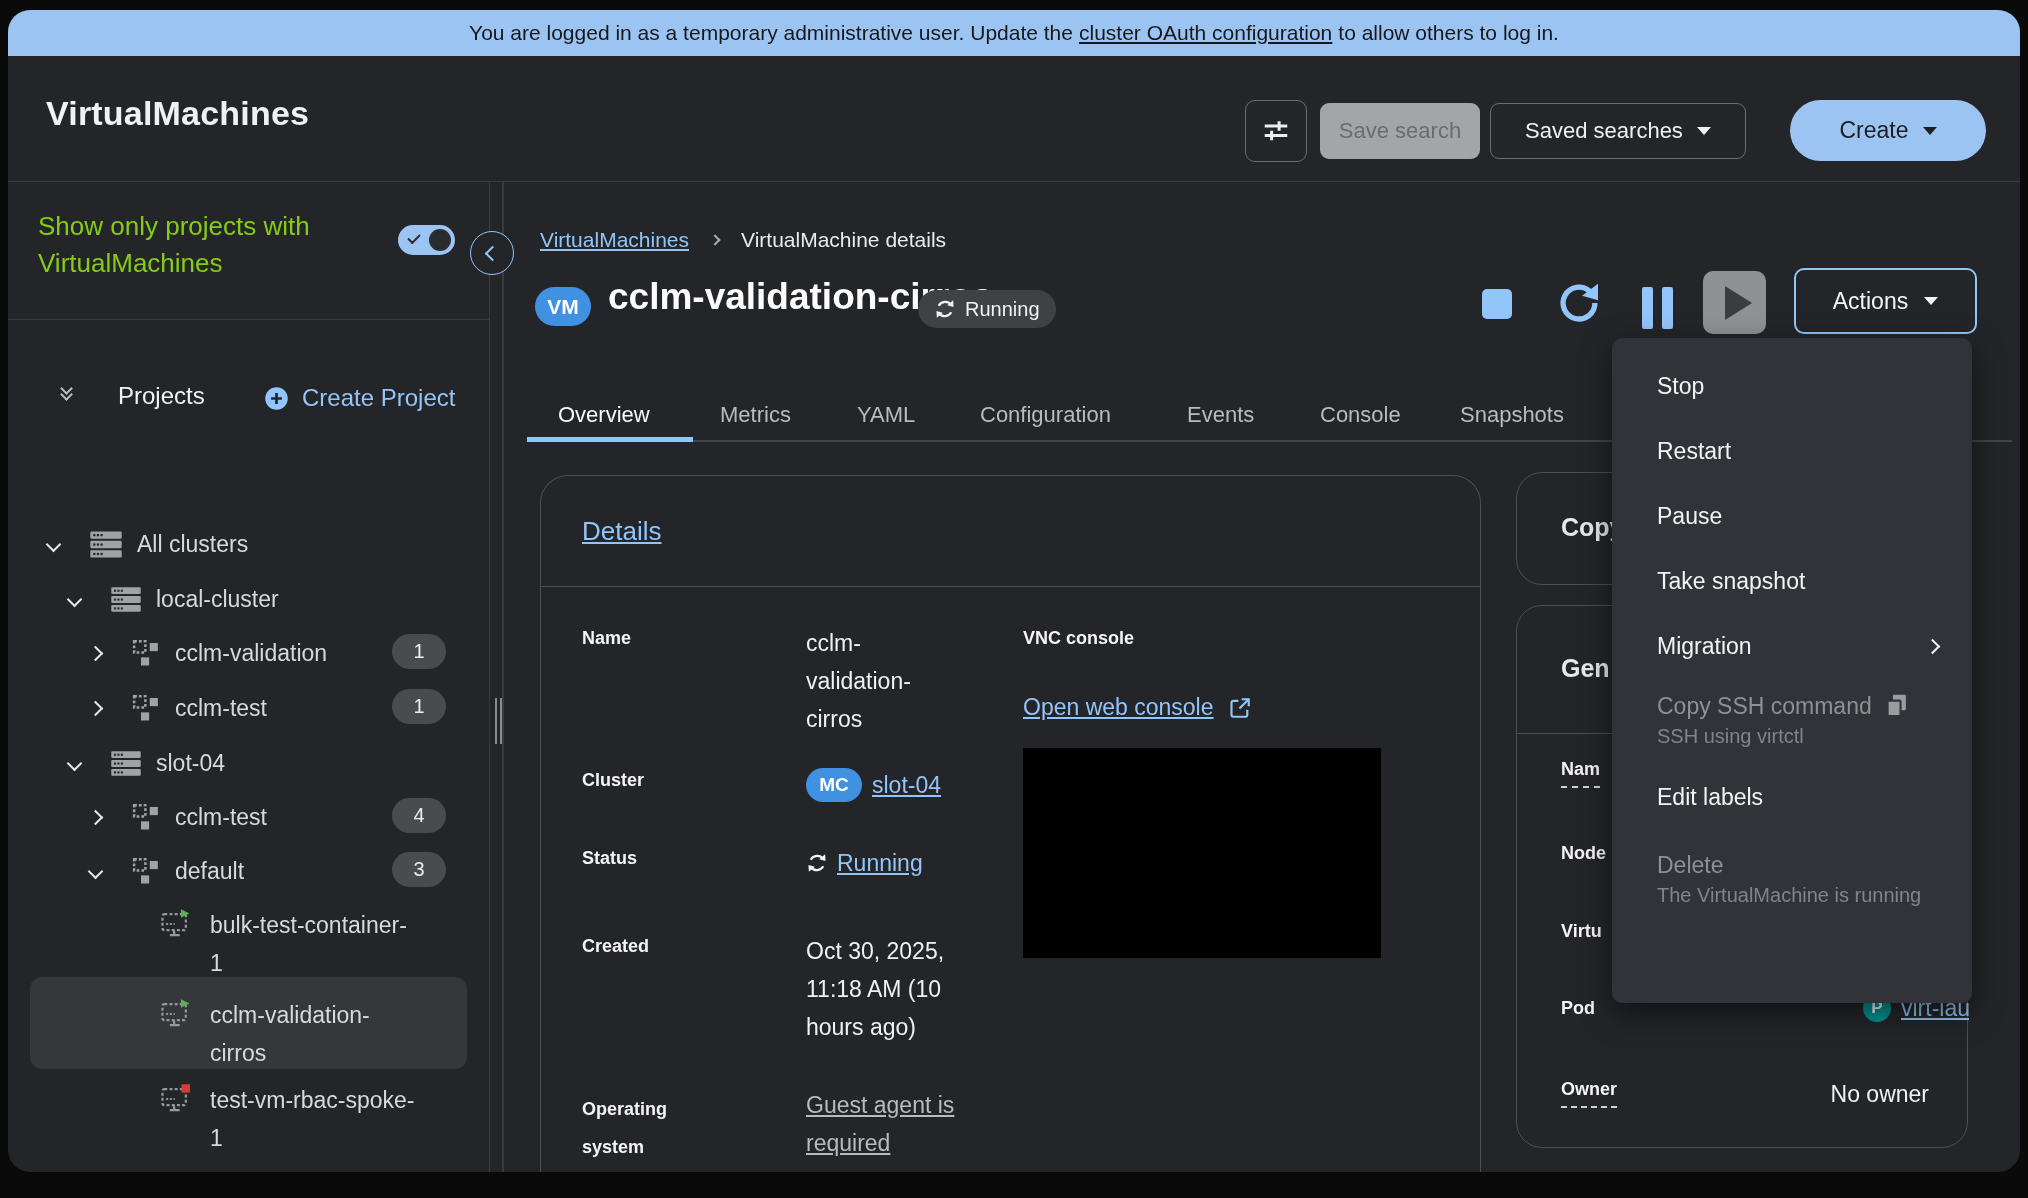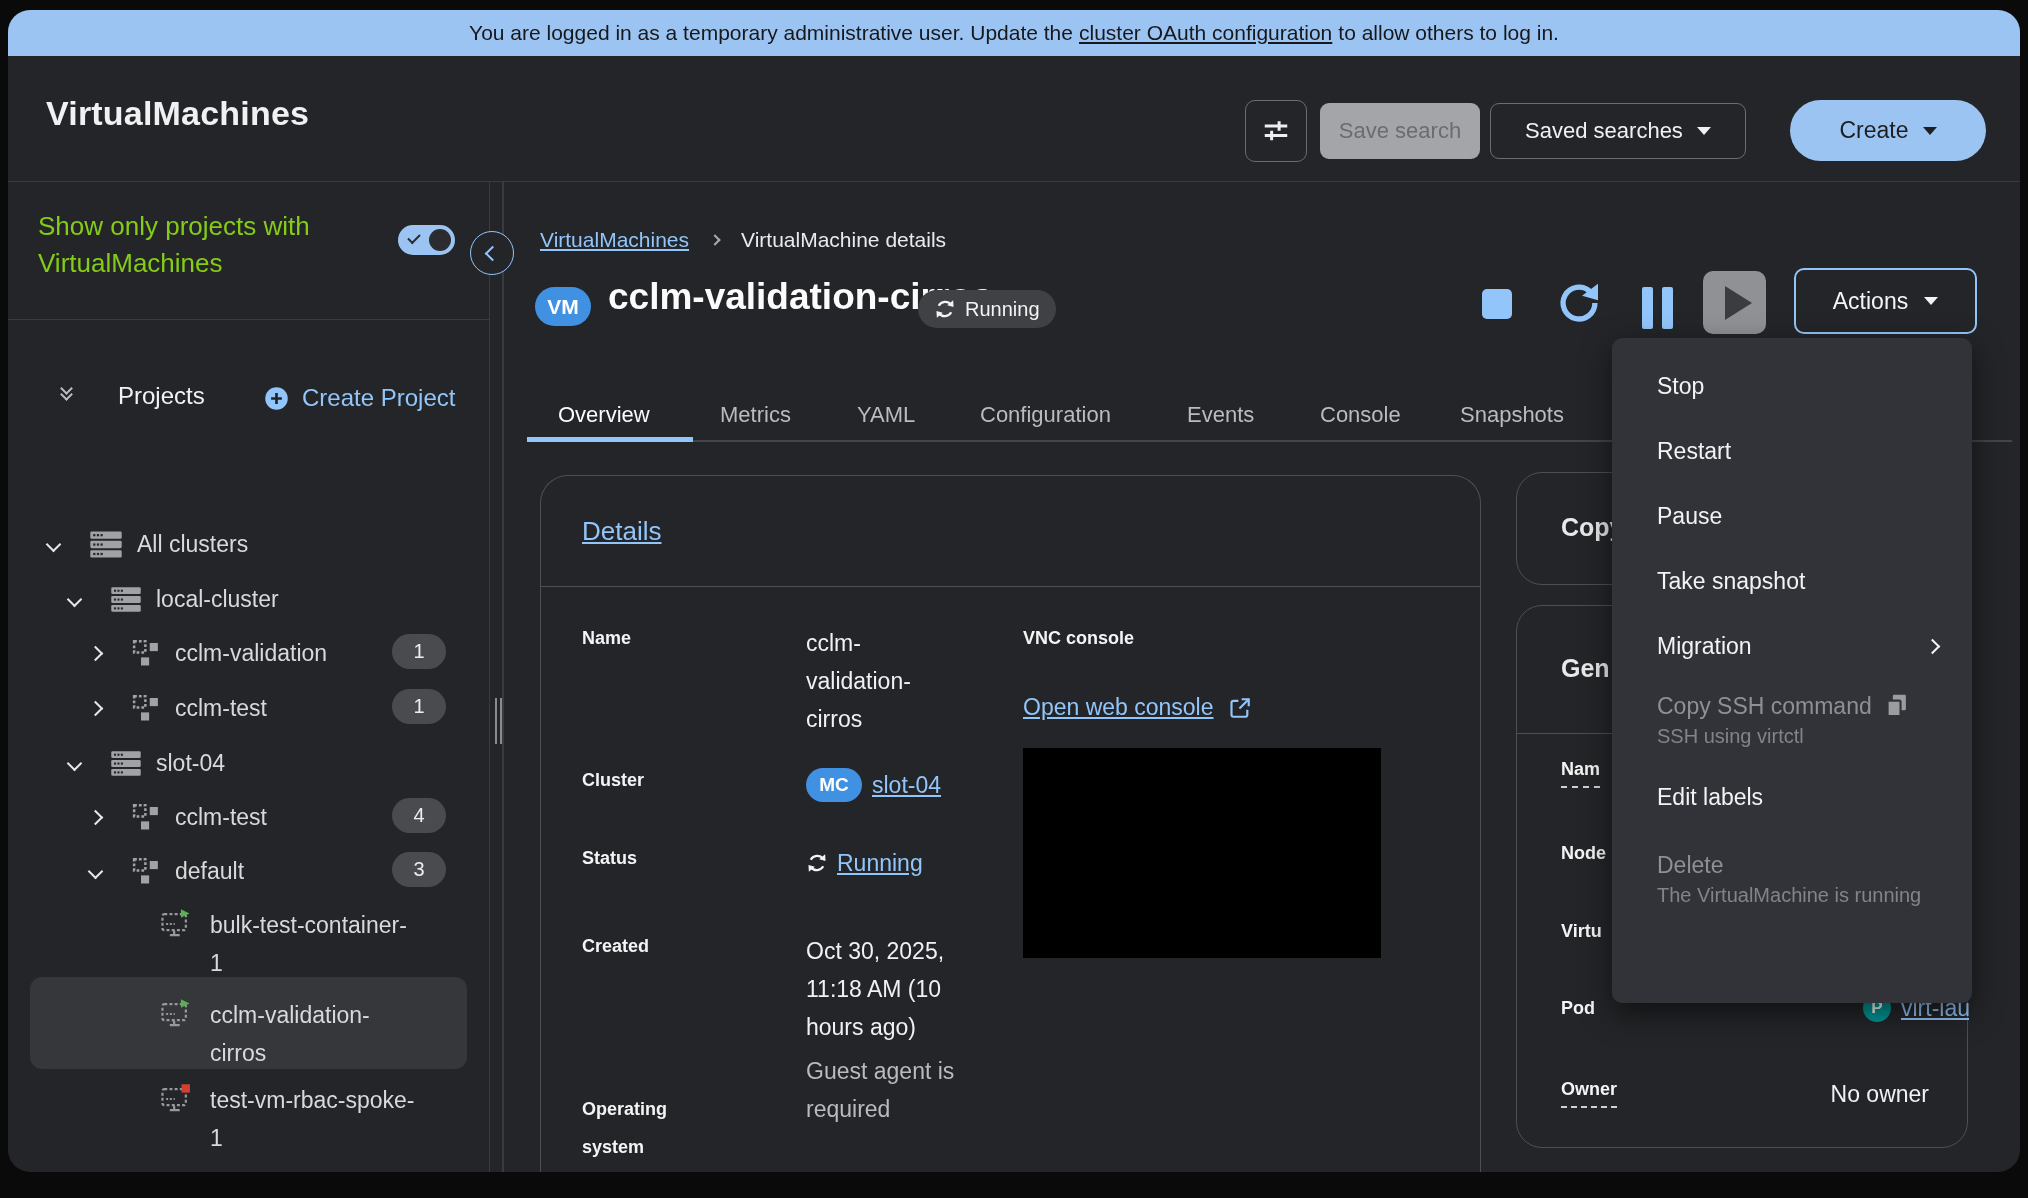--- a/index.html
+++ b/index.html
@@ -418,21 +418,21 @@
           <path d="M18.8 15.6A8 8 0 0 1 5.4 16.6" fill="none" stroke="currentColor" stroke-width="2.4"></path>
           <polygon points="3.1,21.6 2.7,14.2 9.6,16" fill="currentColor"></polygon>
         </svg>
         <a class="lnk">Running</a>
       </div>
 
       <div class="dlabel" style="left:41px; top:460px;">Created</div>
       <div class="dvalue" style="left:265px; top:456px; width:175px;">Oct 30, 2025, 11:18 AM (10 hours ago)</div>
 
       <div class="dlabel" style="left:41px; top:614px; width:150px; line-height:38px;">Operating system</div>
-      <div class="dvalue muted" style="left:265px; top:576px; width:172px;">Guest agent is required</div>
+      <div class="dvalue muted" style="left:265px; top:610px; width:172px;text-decoration:underline;">Guest agent is required</div>
 
       <div class="dlabel" style="left:482px; top:152px;">VNC console</div>
       <div style="position:absolute; left:482px; top:218px; display:flex; align-items:center; gap:14px;">
         <a class="lnk" style="font-size:23px;">Open web console</a>
         <svg width="24" height="24" viewBox="0 0 22 22" stroke="#92c5f9" fill="none" stroke-width="2">
           <path d="M9.5 4.5H5A1.8 1.8 0 0 0 3.2 6.3v10.9A1.8 1.8 0 0 0 5 19h10.9a1.8 1.8 0 0 0 1.8-1.8v-4.5"></path>
           <path d="M12.5 3h6.5v6.5"></path>
             <path d="M19 3l-8.5 8.5"></path>
         </svg>
       </div>

